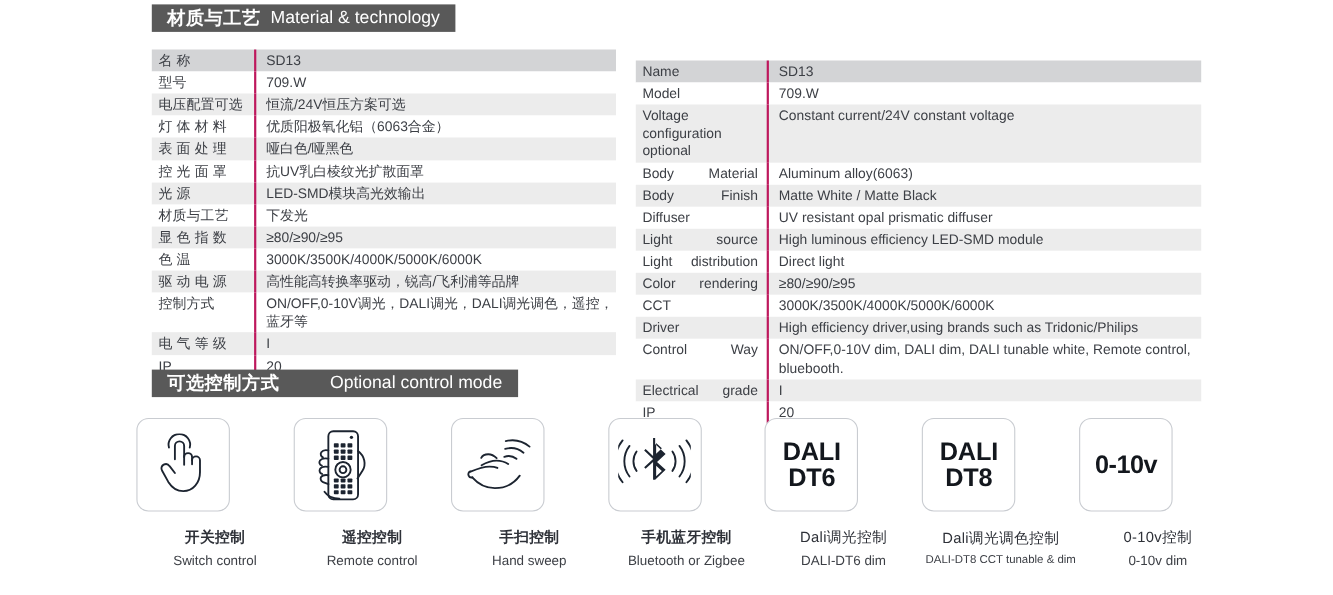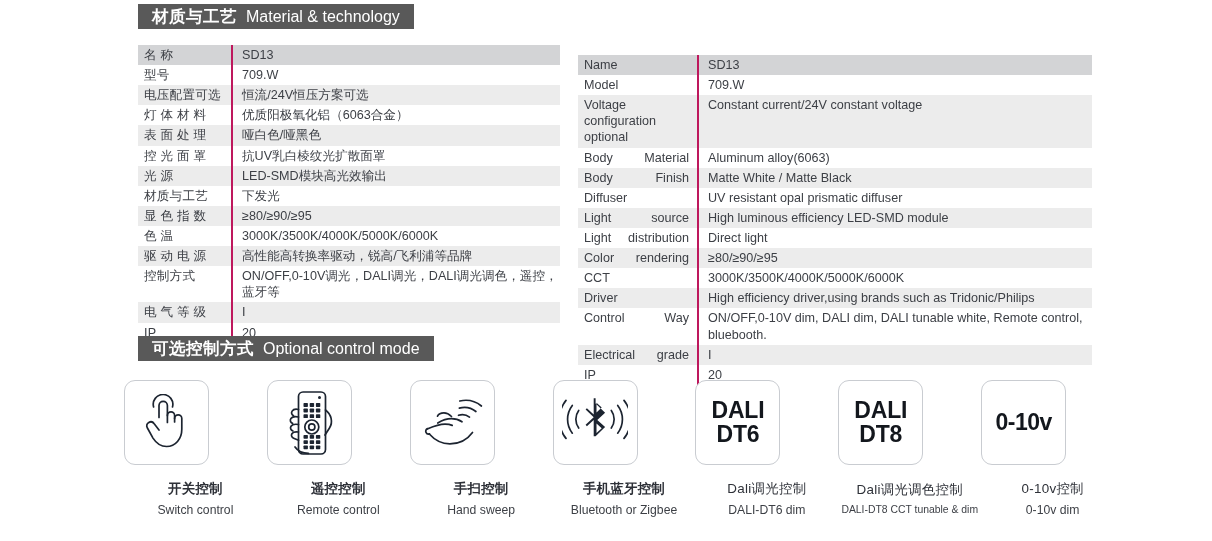--- a/index.html
+++ b/index.html
@@ -18,21 +18,21 @@
     background: #595959;
     color: #ffffff;
     display: flex;
     align-items: center;
     padding: 0 14px;
     white-space: nowrap;
   }
   .banner .cn { font-size: 16.5px; font-weight: 700; letter-spacing: .5px; }
   .banner .en { font-size: 16px; font-weight: 400; margin-left: 9px; }
   #banner-material { left: 138px; top: 4px; height: 25px; }
-  #banner-control  { left: 138px; top: 336px; height: 25px; }
+  #banner-control  { left: 138px; top: 336px; height: 25px; gap: 37px; }
 
   
   .spec-table {
     position: absolute;
     border-collapse: collapse;
     font-size: 12.6px;
     line-height: 1.28;
     color: #3c3f45;
   }
   #table-cn { left: 138px; top: 45px; width: 422px; }

